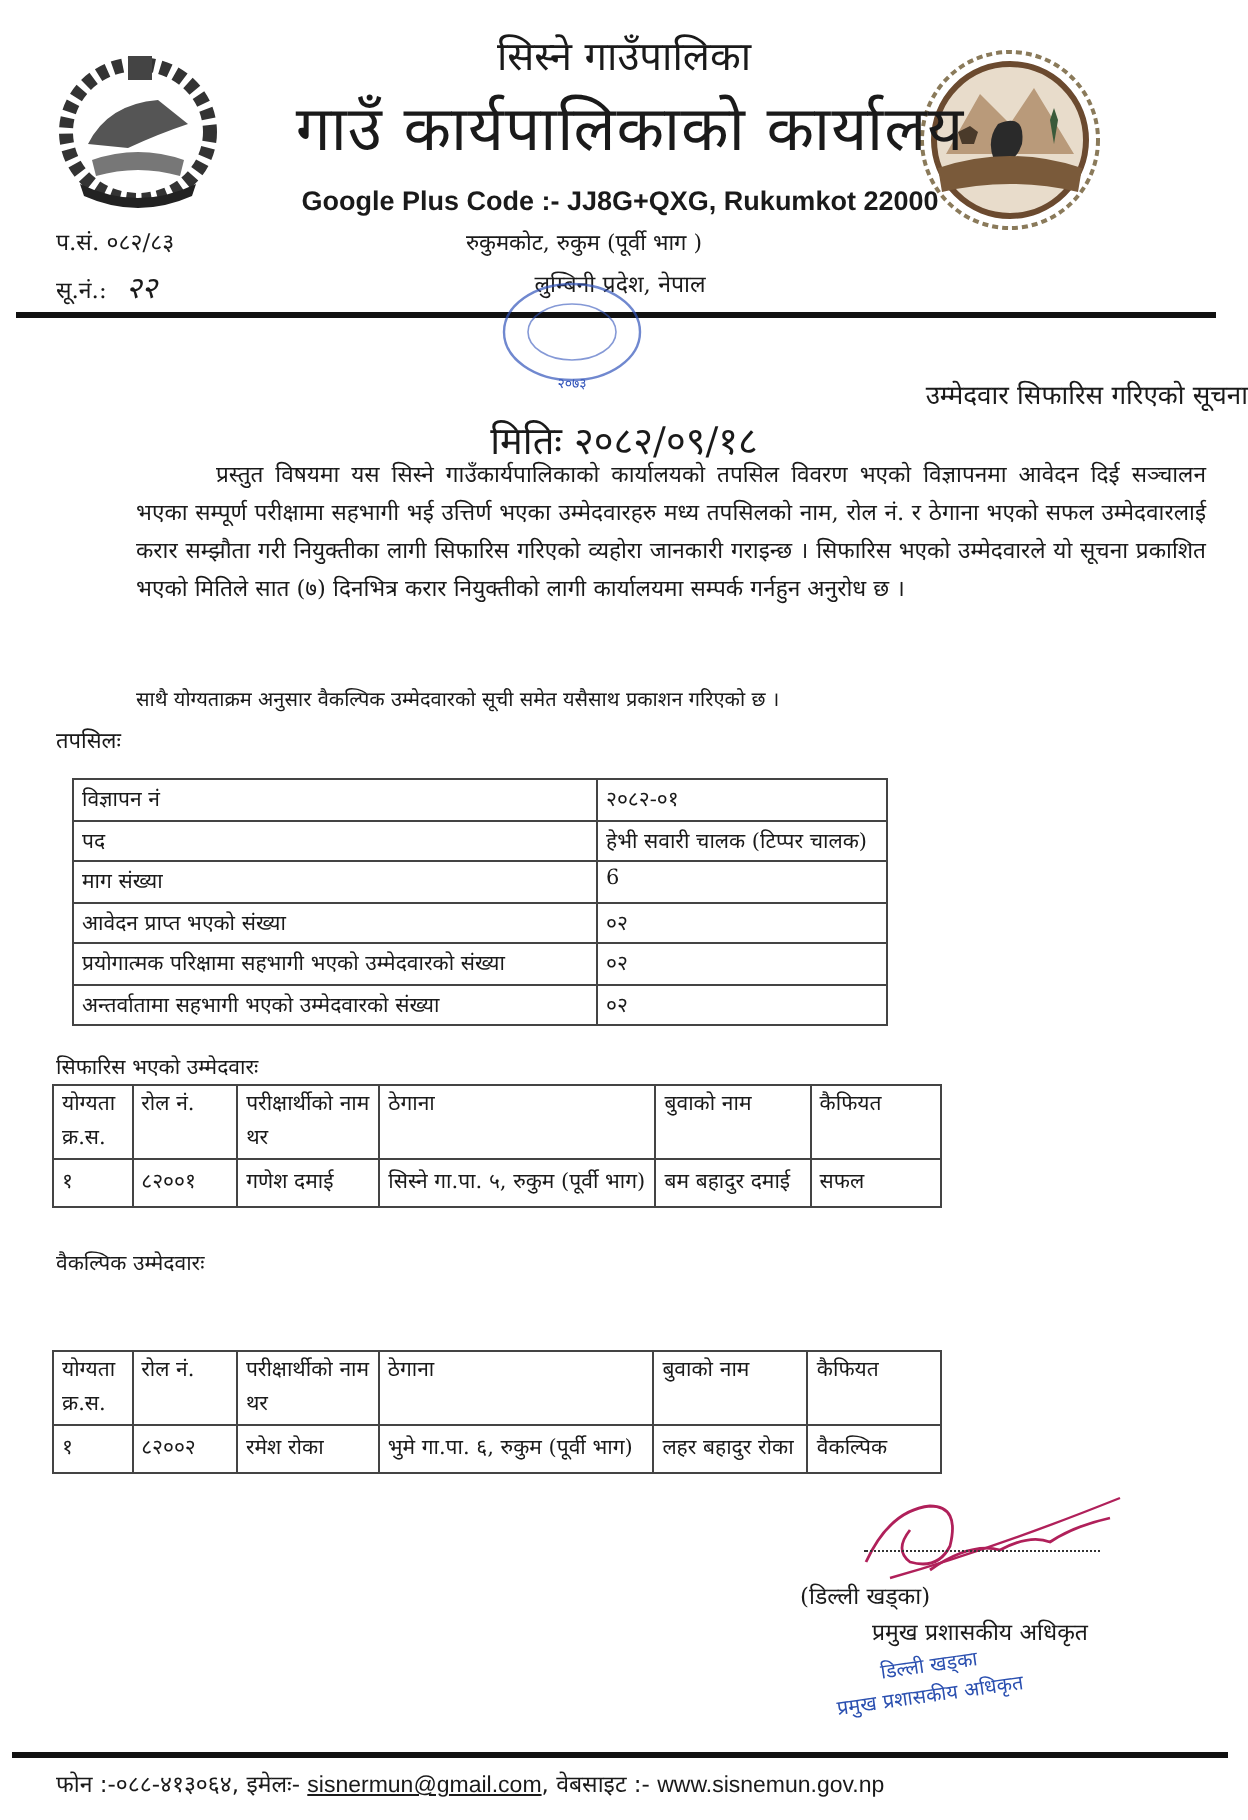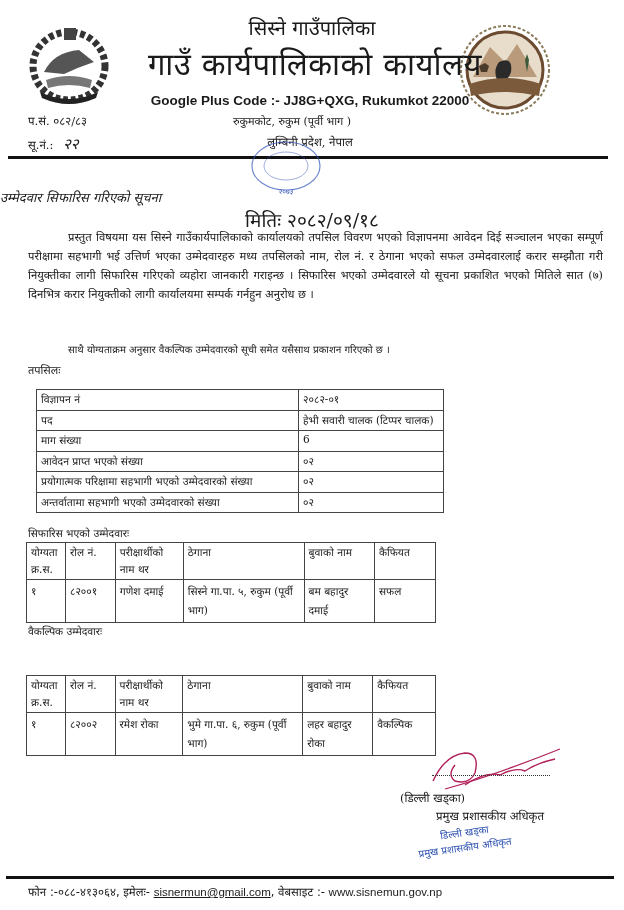--- a/index.html
+++ b/index.html
@@ -18,39 +18,39 @@
   .ref-no { left: 28px; top: 113px; font-size: 11.5px; }
   .ref-sub { left: 28px; top: 133px; font-size: 11.5px; }
   .ref-sub .hand { font-family: "DejaVu Serif", serif; font-style: italic; font-size: 15px; margin-left: 6px; }
   .addr1 { left: 192px; width: 200px; top: 113px; text-align: center; font-size: 11px; }
   .addr2 { left: 210px; width: 200px; top: 134px; text-align: center; font-size: 11.5px; }
 
   .top-rule { left: 8px; width: 600px; top: 156px; height: 3px; background: #111; }
 
   .stamp { left: 245px; top: 140px; width: 82px; height: 58px; }
 
-  .notice-title { left: 0; width: 516px; top: 188px; text-align: left; font-size: 13px; font-style: italic; }
+  .notice-title { left: 0; width: 624px; top: 188px; text-align: right; font-size: 13px; }
   .notice-date { left: 0; width: 624px; top: 207px; text-align: center; font-size: 19px; }
 
   .body-text { left: 28px; width: 575px; top: 228px; font-size: 11.3px; line-height: 19px; text-align: justify; }
-  .body-text p { text-indent: 40px; }
+  .body-text p { text-indent: 40px; margin-left: 40px; }
   .para2 { left: 28px; width: 575px; top: 342px; font-size: 10px; text-indent: 40px; }
   .tapasil { left: 28px; top: 362px; font-size: 11px; }
 
   
   table { border-collapse: collapse; font-size: 10.5px; }
   td, th { border: 1px solid #444; font-weight: normal; text-align: left; vertical-align: top; padding: 2px 4px; }
   .info-table { left: 36px; top: 389px; width: 408px; }
   .info-table td { height: 20.5px; }
   .info-table td:first-child { width: 262px; }
 
   .rec-label { left: 28px; top: 526px; font-size: 10.5px; }
   .alt-label { left: 28px; top: 624px; font-size: 10.5px; }
 
-  .cand-table { left: 26px; width: 410px; padding-left: 27px; }
+  .cand-table { left: 26px; width: 445px; padding-left: 27px; }
   .rec-table { top: 542px; }
   .alt-table { top: 675px; }
   .cand-table th { line-height: 17px; padding: 1px 4px; }
   .cand-table td { height: 23px; line-height: 19px; }
   .c1 { width: 42px; } .c2 { width: 62px; } .c3 { width: 82px; }
   .c4 { width: 200px; } .c5 { width: 103px; } .c6 { width: 80px; }
 
   
   .signature { left: 425px; top: 745px; width: 140px; height: 48px; }
   .sig-dots { left: 432px; top: 775px; width: 118px; border-top: 1px dotted #333; }

